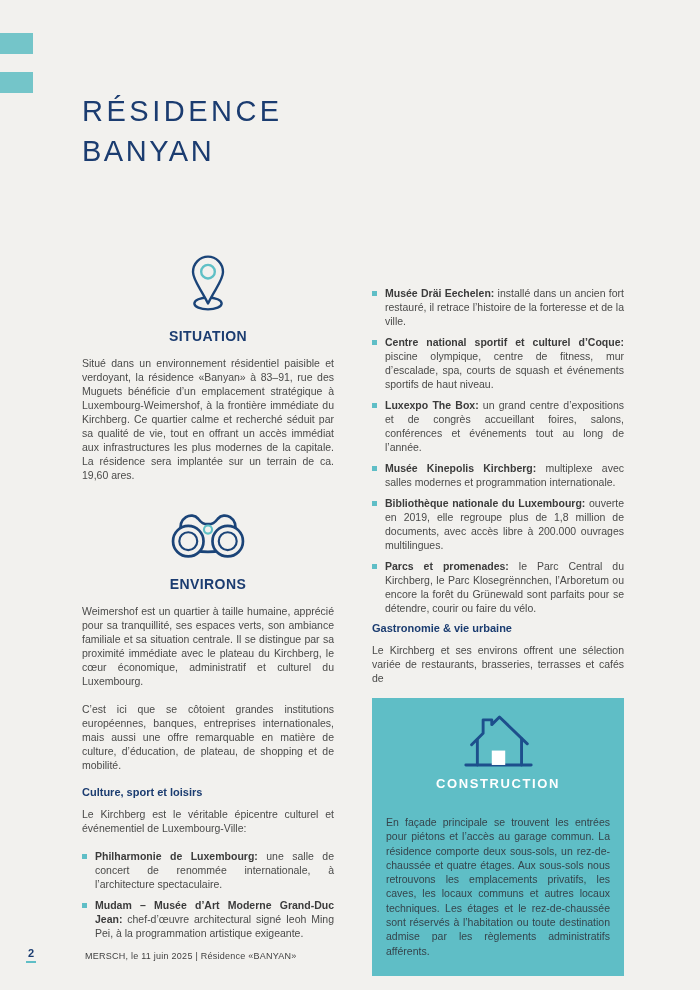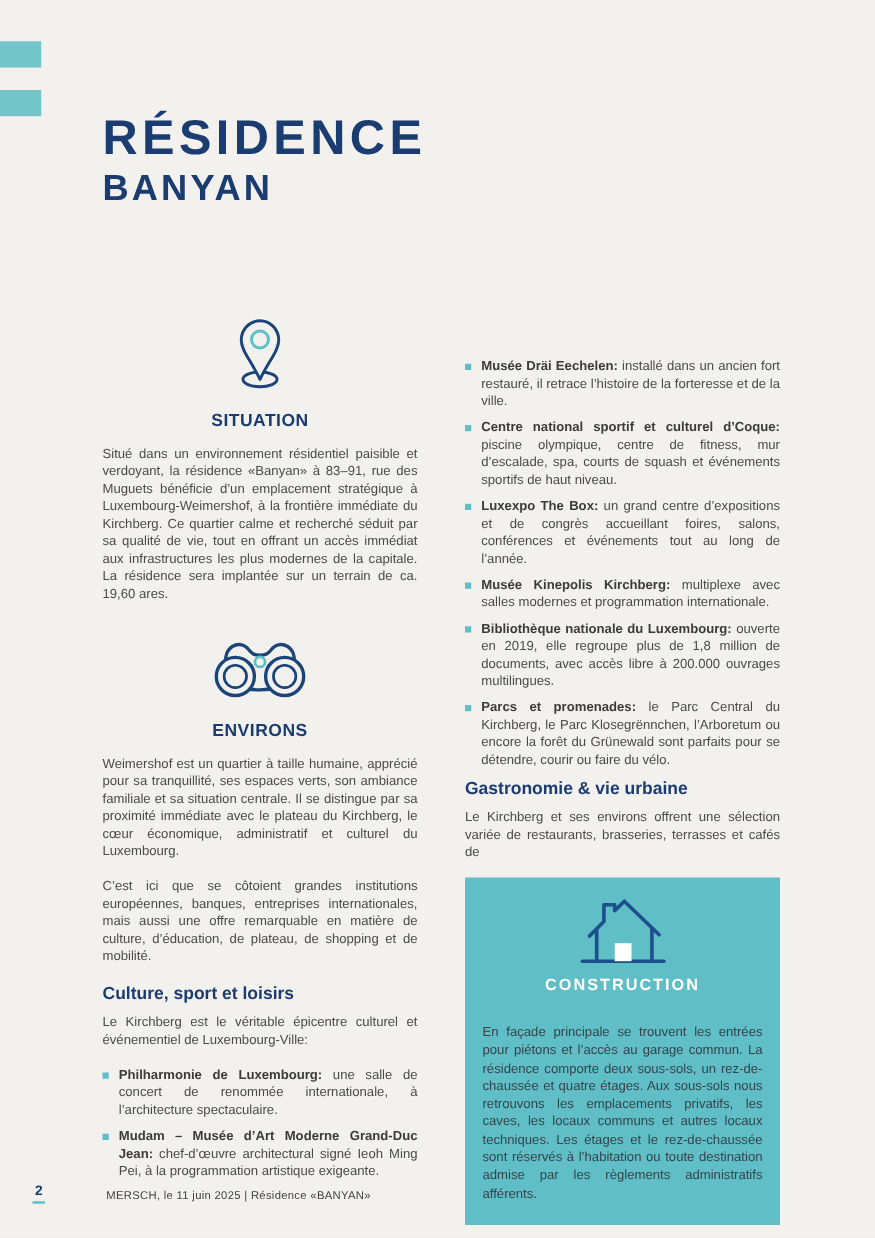--- a/index.html
+++ b/index.html
@@ -15,36 +15,36 @@
   .page{
     position:relative;width:700px;height:990px;margin:0 auto;
     background:var(--page-bg);
     font-family:"Liberation Sans","DejaVu Sans",sans-serif;
     overflow:hidden;
   }
   .bar{position:absolute;left:0;width:33px;height:21px;background:var(--accent-light);}
   .bar-1{top:33px;}
   .bar-2{top:72px;}
   .title-block{position:absolute;left:82px;top:94px;color:var(--navy);}
-  .title-line1{font-size:39px;font-weight:700;letter-spacing:3.5px;line-height:34px;}
-  .title-line2{font-size:29px;font-weight:700;letter-spacing:2.5px;line-height:34px;margin-top:6px;}
+  .title-line1{font-size:29px;font-weight:400;letter-spacing:3.5px;line-height:34px;}
+  .title-line2{font-size:29px;font-weight:400;letter-spacing:2.5px;line-height:34px;margin-top:6px;}
   .col{position:absolute;width:252px;}
   .col-left{left:82px;top:254px;}
   .col-right{left:372px;top:286px;}
   .icon-wrap{display:flex;justify-content:center;}
   .icon-wrap.binoc{margin-top:26px;}
   .section-heading{
     text-align:center;font-size:14px;font-weight:800;color:var(--navy);
     letter-spacing:.4px;margin:16px 0 12px;
   }
   .body-text{
     font-size:10.5px;line-height:14px;color:var(--body-text);
     text-align:justify;margin:0 0 14px;
   }
-  .sub-heading{font-size:14px;font-weight:800;color:var(--navy);margin:7px 0 9px;}
+  .sub-heading{font-size:11px;font-weight:800;color:var(--navy);margin:7px 0 9px;}
   .bullet{display:flex;margin-bottom:7px;}
   .bullet .sq{flex:none;width:5px;height:5px;background:var(--accent);margin:5px 8px 0 0;}
   .bullet .bullet-text{flex:1;font-size:10.5px;line-height:14px;color:var(--body-text);text-align:justify;}
   .bullet .bullet-text strong{color:#3b3b3b;font-weight:700;}
   .construction-box{background:var(--accent);margin-top:13px;padding:12px 14px 18px;}
   .construction-heading{
     text-align:center;color:#ffffff;font-size:13px;font-weight:800;
     letter-spacing:1.6px;margin:6px 0 24px;
   }
   .construction-body{font-size:10.5px;line-height:14.3px;color:#35444c;text-align:justify;}

